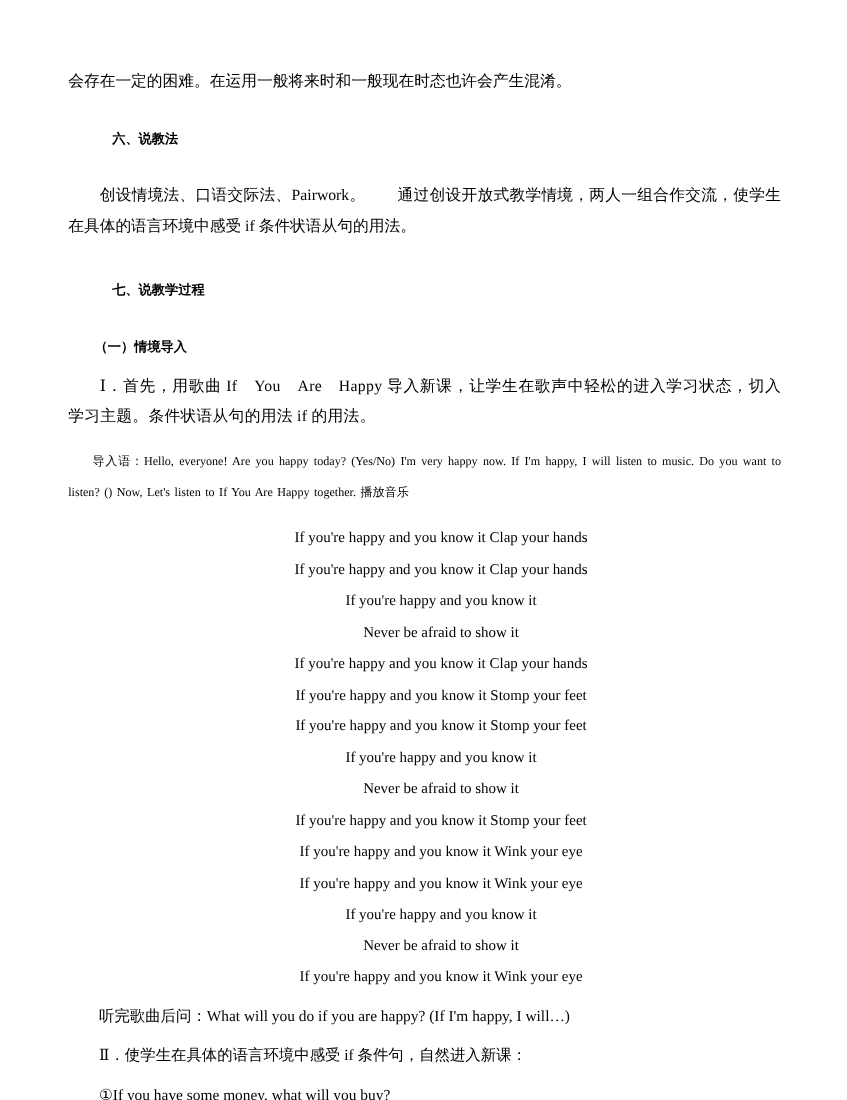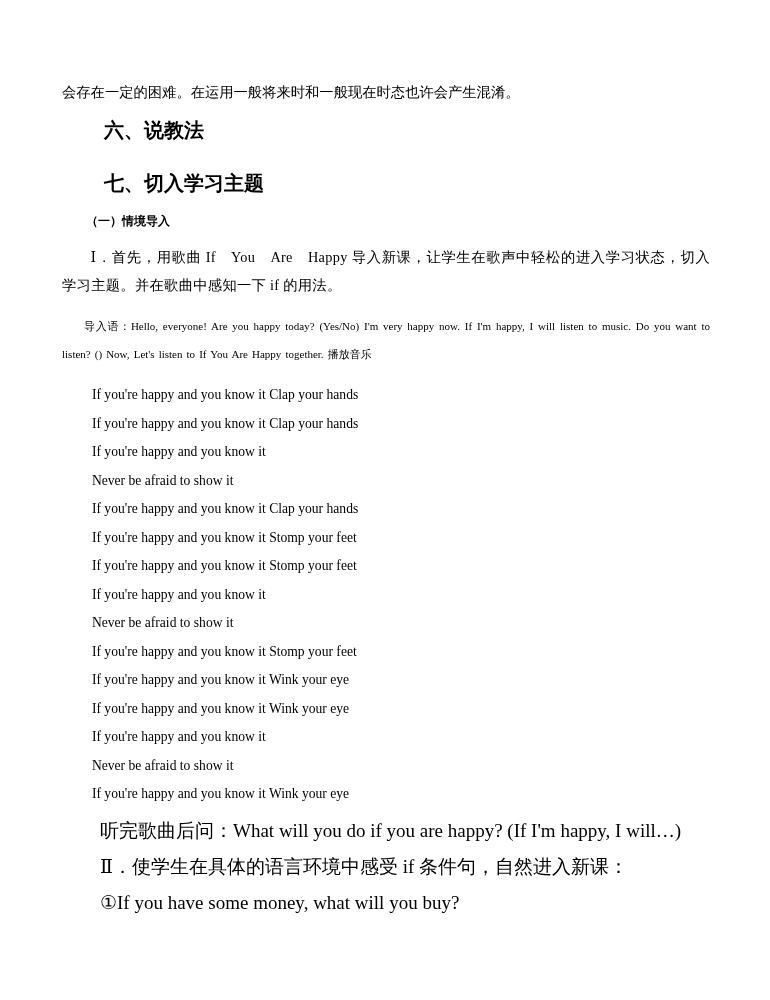--- a/index.html
+++ b/index.html
@@ -12,21 +12,21 @@
     height: 1000px;
     font-family: "Liberation Serif", "DejaVu Serif", serif;
     color: #000000;
     overflow: hidden;
   }
   .page {
     position: relative;
     width: 770px;
     height: 1000px;
     box-sizing: border-box;
-    padding: 78px 60px 40px 62px;
+    padding: 60px 60px 40px 62px;
     background: #ffffff;
   }
   .doc-body {
     font-size: 14.3px;
     line-height: 1.0;
   }
   p {
     margin: 0;
   }
   
@@ -37,22 +37,22 @@
     line-height: 28px;
     font-size: 14.3px;
   }
   .para.indent2 {
     text-indent: 2em;
   }
   .heading {
     font-weight: bold;
     text-indent: 2em;
     line-height: 28px;
-    margin: 2px;
-    font-size: 20px;
+    margin: 16px;
+    font-size: 12px;
     font-family: "Liberation Sans", "DejaVu Sans", sans-serif;
   }
   .heading-serif {
     font-weight: bold;
     text-indent: 2em;
     line-height: 28px;
     margin: 0;
     font-size: 12px;
   }
   .spacer-sm { height: 8px; }
@@ -63,24 +63,25 @@
     line-height: 28px;
     font-size: 11px;
     text-indent: 2em;
     word-spacing: 0.12em;
   }
   .lyric {
     line-height: 28.5px;
     font-size: 13.6px;
     text-indent: 2.2em;
     margin: 0;
+    text-align: center;
   }
   .qline {
     line-height: 28px;
-    font-size: 19px;
+    font-size: 14px;
     text-indent: 2em;
     margin: 0;
   }
   .spaced {
     letter-spacing: 0.02em;
   }
 </style>
 </head>
 <body>
 
@@ -88,32 +89,33 @@
   <div class="doc-body">
 
     <p class="para">会存在一定的困难。在运用一般将来时和一般现在时态也许会产生混淆。</p>
 
     <div class="spacer-sm"></div>
 
     <p class="heading">六、说教法</p>
 
     <div class="spacer-sm"></div>
 
+    <p class="para indent2">创设情境法、口语交际法、Pairwork。　　通过创设开放式教学情境，两人一组合作交流，使学生在具体的语言环境中感受 if 条件状语从句的用法。</p>
 
     <div class="spacer-md"></div>
 
-    <p class="heading">七、切入学习主题</p>
+    <p class="heading">七、说教学过程</p>
 
     <div class="spacer-sm"></div>
 
     <p class="heading-serif">（一）情境导入</p>
 
     <div class="spacer-sm"></div>
 
-    <p class="para indent2 spaced">Ⅰ．首先，用歌曲 If　You　Are　Happy 导入新课，让学生在歌声中轻松的进入学习状态，切入学习主题。并在歌曲中感知一下 if 的用法。</p>
+    <p class="para indent2 spaced">Ⅰ．首先，用歌曲 If　You　Are　Happy 导入新课，让学生在歌声中轻松的进入学习状态，切入学习主题。条件状语从句的用法 if 的用法。</p>
 
     <div class="spacer-md"></div>
 
     <p class="en-para">导入语：Hello, everyone! Are you happy today? (Yes/No) I'm very happy now. If I'm happy, I will listen to music. Do you want to listen? () Now, Let's listen to If You Are Happy together.  播放音乐</p>
 
     <div class="spacer-md"></div>
 
     <div>
       <p class="lyric">If you're happy and you know it Clap your hands</p>
       <p class="lyric">If you're happy and you know it Clap your hands</p>

